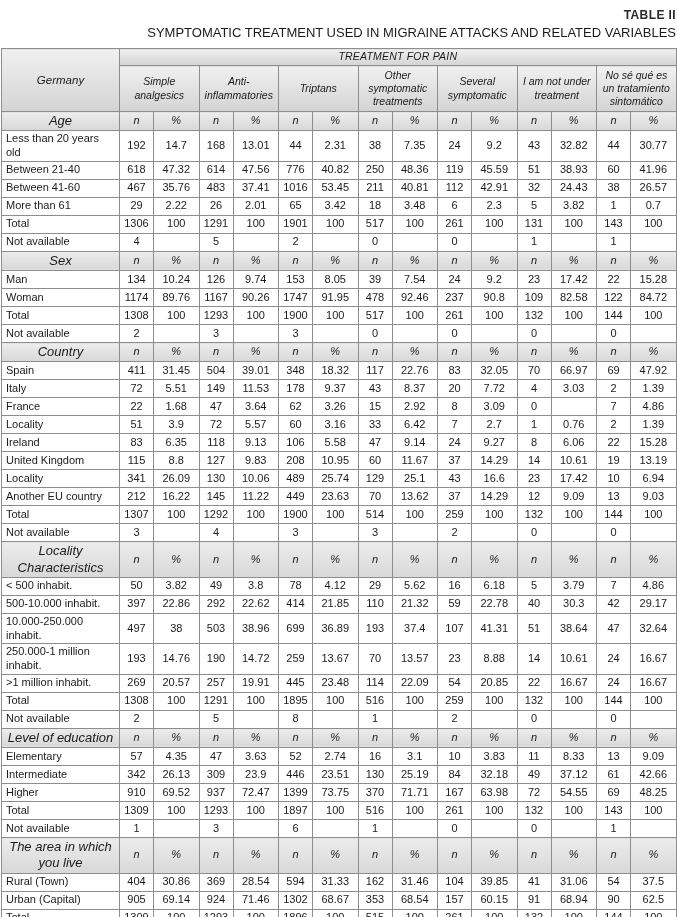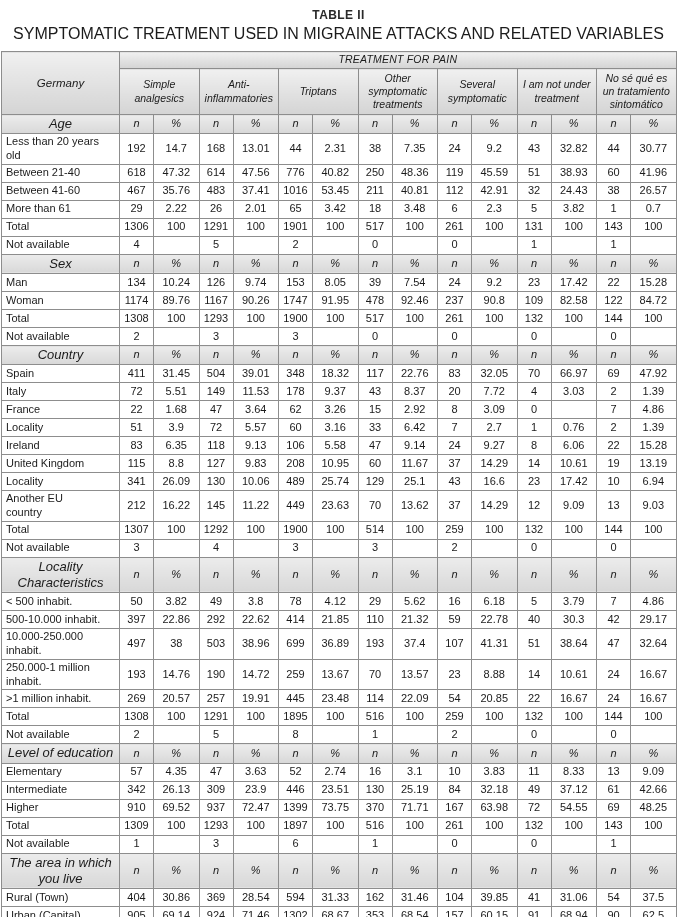--- a/index.html
+++ b/index.html
@@ -5,29 +5,29 @@
   * { box-sizing: border-box; margin: 0; padding: 0; }
   html, body { background: #ffffff; }
   body {
     width: 677px;
     font-family: "Liberation Sans", sans-serif;
     color: #1b1b1b;
     -webkit-font-smoothing: antialiased;
   }
   .page { width: 677px; padding: 8px 1px 8px 1px; }
   .title {
-    text-align: center;
+    text-align: right;
     font-size: 12px;
     font-weight: bold;
     letter-spacing: 0.4px;
     color: #2a2a2a;
   }
   .subtitle {
-    text-align: center;
-    font-size: 16px;
+    text-align: right;
+    font-size: 13px;
     margin-top: 3px;
     margin-bottom: 8px;
     color: #1b1b1b;
   }
   table.main {
     border-collapse: collapse;
     width: 675px;
     margin: 0 auto;
     table-layout: fixed;
   }
@@ -49,21 +49,21 @@
   th.span-header { font-size: 10.5px; letter-spacing: 0.2px; height: 17px; }
   th.group-header { font-size: 10.5px; height: 46px; padding: 1px 3px; }
   tr.section-row td {
     background: linear-gradient(#ececec, #d8d8d8);
     font-style: italic;
   }
   td.section-name { font-size: 13px; }
   td.row-label {
     text-align: left;
     padding-left: 4px;
-    padding-right: 18px;
+    padding-right: 6px;
   }
   tbody td { height: 18px; }
 </style>
 </head>
 <body>
 
 <div class="page">
   <div class="title">TABLE II</div>
   <div class="subtitle">SYMPTOMATIC TREATMENT USED IN MIGRAINE ATTACKS AND RELATED VARIABLES</div>
 

